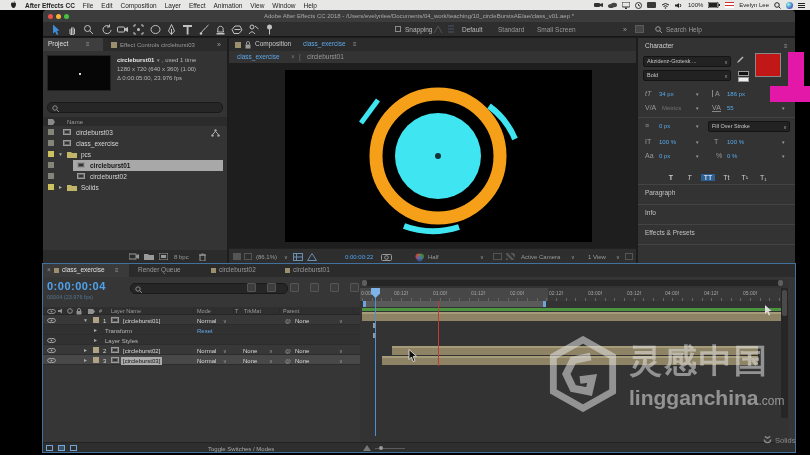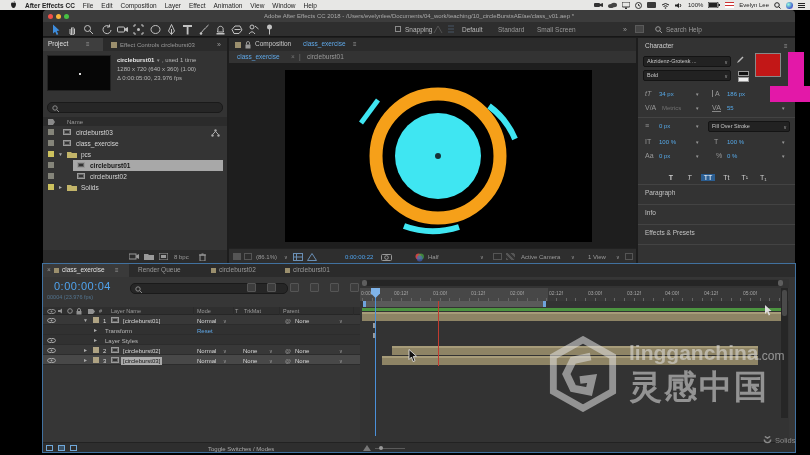--- a/index.html
+++ b/index.html
@@ -428,21 +428,21 @@
         <span class="t f65" style="left:19px;top:3px;color:#e0e0e0">class_exercise</span>
         <span class="t f6 gray" style="left:72px;top:3px">≡</span>
       </div>
       <span class="t f65 gray" style="left:95px;top:3px">Render Queue</span>
       <span class="sq" style="left:168px;top:4px;width:5px;height:5px;background:#9b8f6d"></span>
       <span class="t f65 gray" style="left:176px;top:3px">circleburst02</span>
       <span class="sq" style="left:242px;top:4px;width:5px;height:5px;background:#9b8f6d"></span>
       <span class="t f65 gray" style="left:250px;top:3px">circleburst01</span>
     </div>
 
-    <span class="t" style="left:11px;top:17px;font-size:11px;font-weight:normal;letter-spacing:.5px;color:#4fa3ee">0:00:00:04</span>
+    <span class="t" style="left:4px;top:17px;font-size:11px;font-weight:bold;letter-spacing:.5px;color:#4fa3ee">0:00:00:04</span>
     <span class="t" style="left:4px;top:31px;font-size:5.5px;color:#53748f">00004 (23.976 fps)</span>
     <div class="searchbox" style="left:87px;top:19px;width:158px;height:11px">
       <svg class="a" style="left:4px;top:2px" width="8" height="8">
           <circle cx="3" cy="3" r="2.2" fill="none" stroke="#8a8a8a"></circle>
           <path d="M4.6,4.6 L7,7" stroke="#8a8a8a"></path>
         </svg>
     </div>
     <span class="tbtn" style="left:204px;top:19px"></span>
     <span class="tbtn" style="left:224px;top:19px"></span>
     <span class="tbtn" style="left:247px;top:19px"></span>
@@ -606,22 +606,22 @@
 
 <div class="a" style="left:788px;top:52px;width:16px;height:50px;background:#e318a8"></div>
 <div class="a" style="left:770px;top:86px;width:40px;height:16px;background:#e318a8"></div>
 
 <div class="a wmark" style="left:545px;top:336px;display:flex;align-items:center;gap:8px">
   <svg width="76" height="76" viewBox="0 0 100 100">
     <polygon points="50,5 89,27 89,73 50,95 11,73 11,27" fill="none" stroke="rgba(225,225,225,.55)" stroke-width="9"></polygon>
     <path d="M60,27 L37,32 L28,50 L37,69 L58,73 L62,56 L46,58" fill="none" stroke="rgba(225,225,225,.55)" stroke-width="10"></path>
   </svg>
   <div>
+    <div style="font-size:33px;font-weight:bold;letter-spacing:2px">灵感中国</div>
     <div style="margin-top:2px"><span style="font-size:21px;font-weight:bold">lingganchina</span><span style="font-size:12px">.com</span></div>
-    <div style="font-size:33px;font-weight:bold;letter-spacing:2px">灵感中国</div>
   </div>
 </div>
 
 <div class="a" style="left:763px;top:436px;display:flex;align-items:center;gap:3px">
   <svg width="9" height="9" viewBox="0 0 10 10">
       <path d="M2,0.5 L5,2.3 L8,0.5 M1.5,4 C1.5,8.5 8.5,8.5 8.5,4" fill="none" stroke="#8a8a8a" stroke-width="1.6"></path>
     </svg>
   <span style="font-size:7.5px;color:#8a8a8a">Solids</span>
 </div>
 

